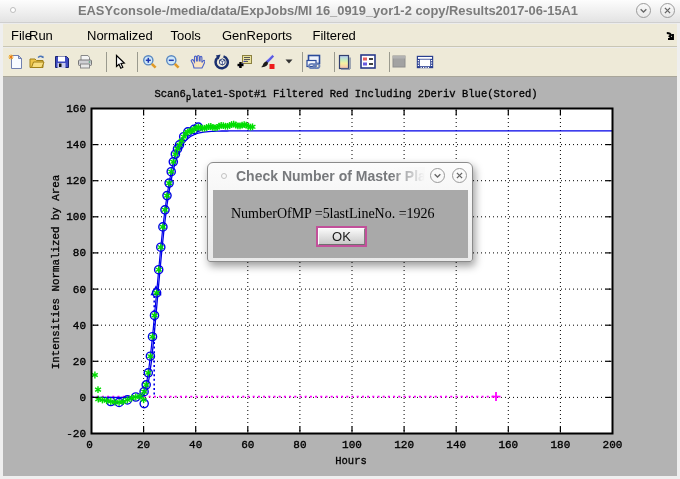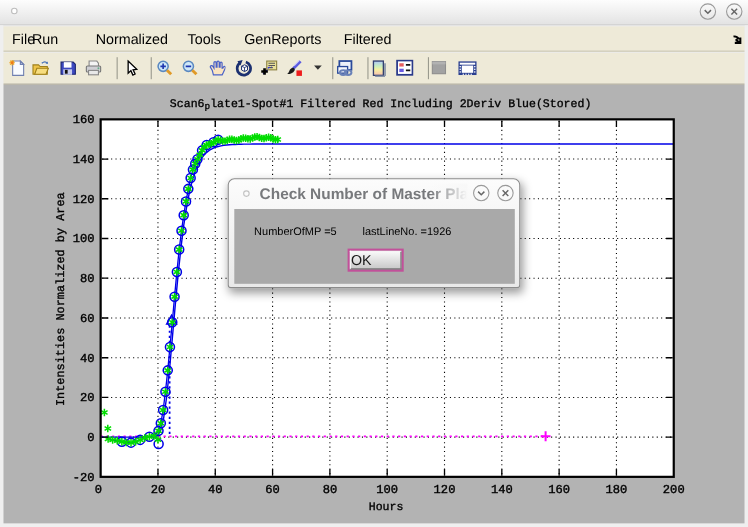--- a/index.html
+++ b/index.html
@@ -8,23 +8,23 @@
 .tcirc { position:absolute; left:9.5px; top:7px; width:6px; height:6px; border:1px solid #bdbdbd; border-radius:50%; background:#fff; }
 .menubar { position:absolute; left:3px; top:24px; width:674px; height:23px; background:#eeead8; border-bottom:1px solid #c9c6b4; font-size:13px; color:#000; }
 .toolbar { position:absolute; left:3px; top:48px; width:674px; height:29px; background:#eeead8; border-bottom:1px solid #a9a69a; }
 .figure { position:absolute; left:3px; top:77px; width:674px; height:399px; background:#b3b3b3; }
 .frame { position:absolute; background:#efefef; }
 .dialog { position:absolute; left:207px; top:162px; width:266px; height:100px; background:linear-gradient(#fcfcfc,#e9e9e9); border:1px solid #8b8b8b; border-radius:6px 6px 3px 3px; box-shadow:2px 4px 9px rgba(0,0,0,0.4); }
 .dialog .dtxt { position:absolute; left:28px; top:4.5px; width:188px; overflow:hidden; font-size:14px; font-weight:bold; color:#77797c; white-space:nowrap; }
 .dialog .fade { position:absolute; left:183px; top:4px; width:34px; height:18px; background:linear-gradient(90deg, rgba(248,248,248,0), rgba(248,248,248,1)); }
 .dbtn { position:absolute; top:5px; width:15px; height:15px; border:1px solid #9a9a9a; border-radius:50%; }
 .dcontent { position:absolute; left:5px; top:27px; width:255px; height:68px; background:#a9a9a9; }
-.dmono { position:absolute; font-family:Liberation Sans, sans-serif; font-size:10px; color:#000; white-space:pre;padding-left:11px; }
+.dmono { position:absolute; font-family:Liberation Serif, serif; font-size:14px; color:#000; white-space:pre;padding-left:11px; }
 .okbtn { position:absolute; left:103px; top:36px; width:51px; height:21px; border:2px solid #c2509a; background:#ddd; }
-.okin { width:100%; height:100%; border-top:1px solid #fdfdfd; border-left:1px solid #fdfdfd; border-right:1px solid #808080; border-bottom:1px solid #707070; background:linear-gradient(#f8f8f8,#c9c9c9); font-size:13px; color:#1a1a1a; line-height:15px; }
+.okin { width:100%; height:100%; border-top:1px solid #fdfdfd; border-left:1px solid #fdfdfd; border-right:1px solid #808080; border-bottom:1px solid #707070; background:linear-gradient(#f8f8f8,#c9c9c9); text-align:center; font-size:13px; color:#1a1a1a; line-height:15px; }
 </style></head>
 <body>
 <div class="figure"></div>
 <svg width="674" height="399" viewBox="3 77 674 399" xmlns="http://www.w3.org/2000/svg" style="position:absolute;left:3px;top:77px">
     <rect x="91.5" y="108.5" width="521.0" height="325.0" fill="#ffffff"></rect>
     <g stroke="#000" stroke-width="1" stroke-dasharray="1 3">
       <line x1="143.6" y1="110.0" x2="143.6" y2="432.0"></line>
       <line x1="195.7" y1="110.0" x2="195.7" y2="432.0"></line>
       <line x1="247.8" y1="110.0" x2="247.8" y2="432.0"></line>
       <line x1="299.9" y1="110.0" x2="299.9" y2="432.0"></line>
@@ -342,20 +342,21 @@
       <text x="508.3" y="448" text-anchor="middle">160</text>
       <text x="560.4" y="448" text-anchor="middle">180</text>
       <text x="612.5" y="448" text-anchor="middle">200</text>
     </g>
     <text x="346" y="97" text-anchor="middle" font-family="Liberation Mono, monospace" font-size="10.5px" fill="#000" stroke="#000" stroke-width="0.3">Scan6<tspan dy="2.5" font-size="8.5px">p</tspan><tspan dy="-2.5">late1-Spot#1 Filtered Red Including 2Deriv Blue(Stored)</tspan></text>
     <text x="351" y="464" text-anchor="middle" font-family="Liberation Mono, monospace" font-size="10.5px" fill="#000" stroke="#000" stroke-width="0.3">Hours</text>
     <text x="58.5" y="272" text-anchor="middle" font-family="Liberation Mono, monospace" font-size="10.8px" fill="#000" stroke="#000" stroke-width="0.3" transform="rotate(-90 58.5 272)">Intensities Normalized by Area</text>
   </svg>
 <div class="titlebar">
  <div class="tcirc"></div>
+ <div class="txt">EASYconsole-/media/data/ExpJobs/MI 16_0919_yor1-2 copy/Results2017-06-15A1</div>
  <svg class="wbtn" style="left:635.5px" viewBox="0 0 15 15">
       <path d="M4.2 6 L7.5 9.3 L10.8 6" fill="none" stroke="#666" stroke-width="1.5"></path>
     </svg>
  <svg class="wbtn" style="left:659.5px" viewBox="0 0 15 15">
       <path d="M4.5 4.5 L10.5 10.5 M10.5 4.5 L4.5 10.5" fill="none" stroke="#666" stroke-width="1.5"></path>
     </svg>
 </div>
 <div class="menubar">
     <span style="position:absolute;left:8px;top:4px">File</span>
     <span style="position:absolute;left:26px;top:4px">Run</span>

